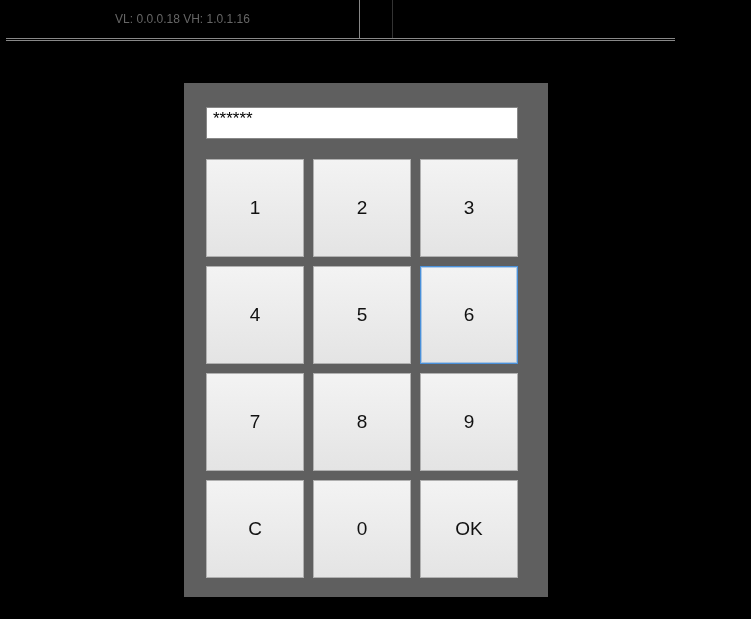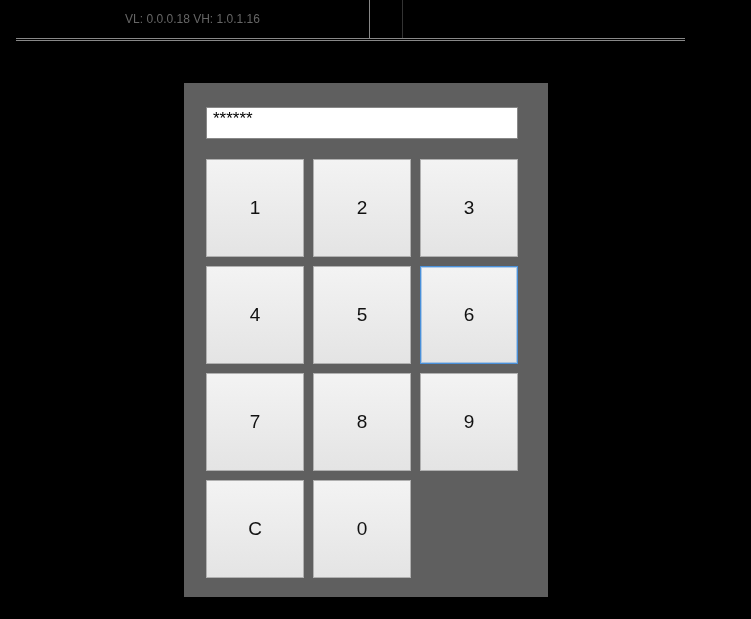--- a/index.html
+++ b/index.html
@@ -4,21 +4,21 @@
 <style>
   * { box-sizing: border-box; margin: 0; padding: 0; }
   html, body { width: 751px; height: 619px; overflow: hidden; }
   body {
     background: #000;
     font-family: Arial, sans-serif;
     position: relative;
   }
   .top-frame {
     position: absolute;
-    top: 0; left: 16px;
+    top: 0; left: 6px;
     width: 669px;
     height: 41px;
     border-bottom: 3px double #888;
     display: flex;
     gap: 32px;
   }
   .top-left {
     width: 354px;
     height: 100%;
     border-right: 1px solid #888;
@@ -96,14 +96,15 @@
     <div class="key">2</div>
     <div class="key">3</div>
     <div class="key">4</div>
     <div class="key">5</div>
     <div class="key selected">6</div>
     <div class="key">7</div>
     <div class="key">8</div>
     <div class="key">9</div>
     <div class="key">C</div>
     <div class="key">0</div>
+    <div class="key">OK</div>
   </div>
 </div>
 
 </body></html>

